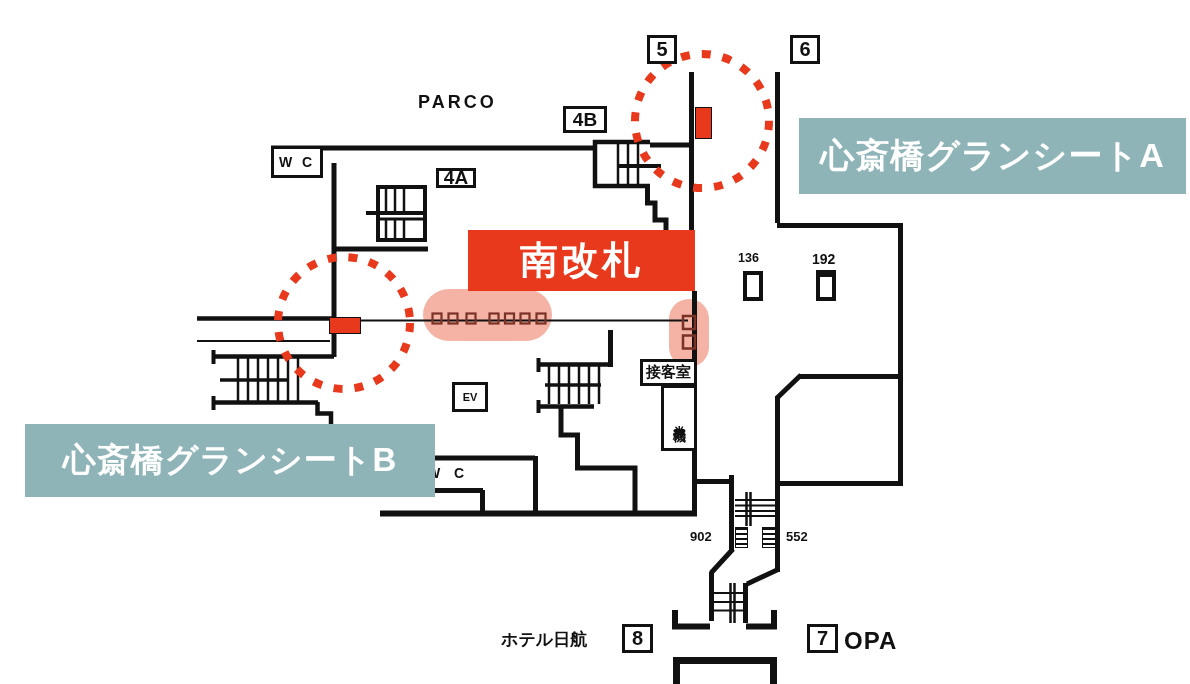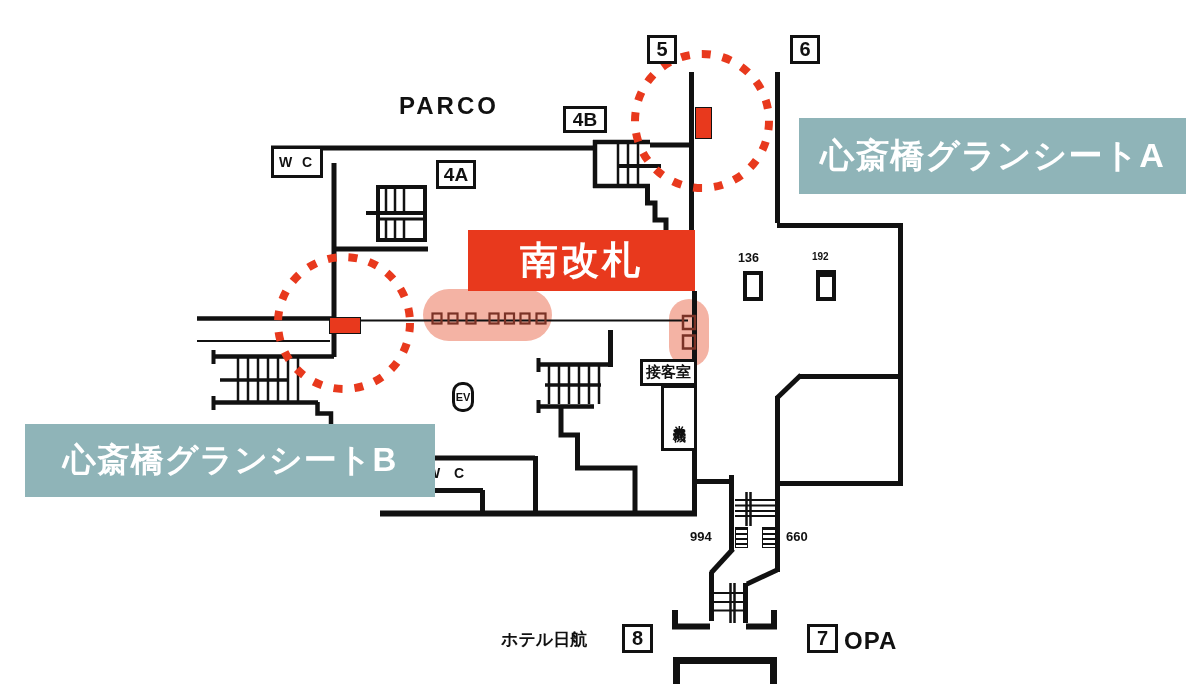--- a/index.html
+++ b/index.html
@@ -171,65 +171,65 @@
       <rect x="683" y="335.5" width="12" height="13"></rect>
     </g>
 
     <circle cx="344" cy="323" r="66" stroke="#e8391d" stroke-width="8" stroke-dasharray="9 12" fill="none"></circle>
     <circle cx="702" cy="121" r="67" stroke="#e8391d" stroke-width="8" stroke-dasharray="9 12" fill="none"></circle>
   </svg>
 
   <div class="redrect" style="left:329px;top:317px;width:32px;height:17px;"></div>
   <div class="redrect" style="left:695px;top:107px;width:17px;height:32px;"></div>
 
-  <div class="abs lbl" style="left:399px;top:92px;font-size:24px;letter-spacing:3px;">PARCO</div>
+  <div class="abs lbl" style="left:418px;top:92px;font-size:18px;letter-spacing:3px;">PARCO</div>
 
   <div class="box" style="left:271px;top:146px;width:52px;height:32px;border-width:3.5px;font-size:14px;letter-spacing:3px;">
     <span>W C</span>
   </div>
 
-  <div class="box" style="left:436px;top:160px;width:40px;height:29px;font-size:19px;">
+  <div class="box" style="left:436px;top:168px;width:40px;height:20px;font-size:19px;">
     <span>4A</span>
   </div>
   <div class="box" style="left:563px;top:106px;width:44px;height:27px;font-size:19px;text-align:center;">
     <span>4B</span>
   </div>
   <div class="box" style="left:647px;top:35px;width:30px;height:29px;font-size:20px;">
     <span>5</span>
   </div>
   <div class="box" style="left:790px;top:35px;width:30px;height:29px;font-size:20px;">
     <span>6</span>
   </div>
   <div class="box" style="left:622px;top:624px;width:31px;height:29px;font-size:20px;">
     <span>8</span>
   </div>
   <div class="box" style="left:807px;top:624px;width:31px;height:29px;font-size:20px;">
     <span>7</span>
   </div>
 
-  <div class="box" style="left:452px;top:382px;width:22px;height:30px;font-size:11px;border-radius:10px;">
+  <div class="box" style="left:452px;top:382px;width:36px;height:30px;font-size:11px;">
     <span>EV</span>
   </div>
 
   <div class="box" style="left:640px;top:359px;width:57px;height:27px;border-width:3.5px;font-size:15px;">
     <span>接客室</span>
   </div>
   <div class="box" style="left:661px;top:385px;width:36px;height:66px;border-width:3.5px;font-size:13px;">
     <span class="vtext">券売機</span>
   </div>
 
   <div class="abs lbl" style="left:738px;top:251px;font-size:12.5px;">136</div>
   <div class="abs" style="left:743px;top:271px;width:20px;height:30px;border:4.5px solid #111;box-sizing:border-box;background:#fff;"></div>
-  <div class="abs lbl" style="left:812px;top:251px;font-size:10px;">192</div>
+  <div class="abs lbl" style="left:812px;top:251px;font-size:14px;">192</div>
   <div class="abs" style="left:816px;top:270px;width:20px;height:31px;border:4.5px solid #111;border-top-width:7px;box-sizing:border-box;background:#fff;"></div>
 
-  <div class="abs lbl" style="left:690px;top:529px;font-size:13px;">994</div>
+  <div class="abs lbl" style="left:690px;top:529px;font-size:13px;">902</div>
   <div class="striped" style="left:735px;top:527px;width:13px;height:21px;"></div>
   <div class="striped" style="left:762px;top:527px;width:14px;height:21px;"></div>
-  <div class="abs lbl" style="left:786px;top:529px;font-size:13px;">660</div>
+  <div class="abs lbl" style="left:786px;top:529px;font-size:13px;">552</div>
 
   <div class="abs lbl" style="left:427px;top:465px;font-size:14px;letter-spacing:5px;">W C</div>
 
   <div class="abs lbl" style="left:501px;top:628px;font-size:17px;font-family:Liberation Serif, serif;">ホテル日航</div>
   <div class="abs lbl" style="left:844px;top:627px;font-size:24px;letter-spacing:1px;">OPA</div>
 
   <div class="banner redband" style="left:468px;top:230px;width:227px;height:61px;font-size:38px;letter-spacing:3px;">
     <span>南改札</span>
   </div>
 

